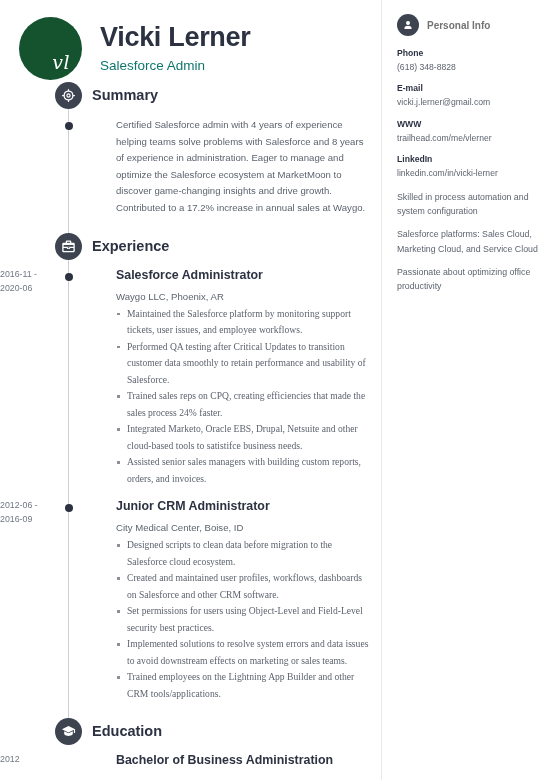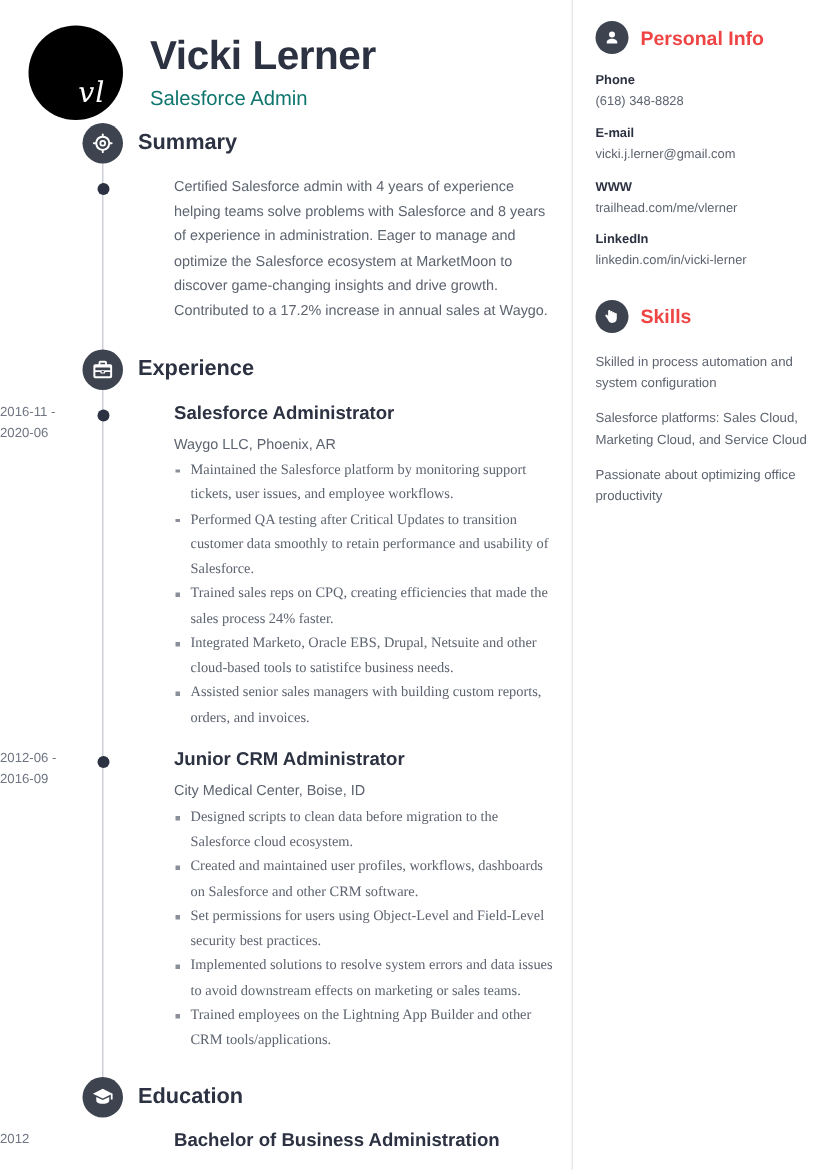--- a/index.html
+++ b/index.html
@@ -43,21 +43,21 @@
     display: flex;
     align-items: center;
     padding: 14px 0 0 19px;
     height: 82px;
   }
 
   .monogram {
     width: 63px;
     height: 63px;
     border-radius: 50%;
-    background: #000000;
+    background: #14532d;
     color: #ffffff;
     position: relative;
     flex: 0 0 auto;
   }
   .monogram span {
     position: absolute;
     right: 12px;
     bottom: 8px;
     font-family: "DejaVu Serif", serif;
     font-style: italic;
@@ -192,23 +192,23 @@
     border-radius: 50%;
     background: #3d4450;
     display: flex;
     align-items: center;
     justify-content: center;
     flex: 0 0 auto;
   }
   .side-head .sb-icon svg { width: 12px; height: 12px; fill: #ffffff; }
   .side-head .sb-title {
     margin-left: 8px;
-    font-size: 13px;
-    font-weight: bold;
-    color: #ef4444;
+    font-size: 10px;
+    font-weight: bold;
+    color: #737373;
   }
   .field { margin-bottom: 10px; }
   .field .label {
     font-size: 8.6px;
     font-weight: bold;
     color: #2c3242;
     margin-bottom: 3px;
   }
   .field .value {
     font-size: 8.6px;
@@ -333,28 +333,20 @@
     </div>
     <div class="field">
       <div class="label">WWW</div>
       <div class="value">trailhead.com/me/vlerner</div>
     </div>
     <div class="field">
       <div class="label">LinkedIn</div>
       <div class="value">linkedin.com/in/vicki-lerner</div>
     </div>
 
-    <div class="side-head skills-head">
-      <div class="sb-icon">
-        <svg viewBox="0 0 24 24">
-            <path d="M8.3 3.4a1.5 1.5 0 00-1.5 1.5v6.4l-1-1.3a1.5 1.5 0 00-2.4 1.8l3.1 4.3c.4 1.9 2.2 4.4 5.5 4.4 4 0 6.4-2.4 6.4-6.2V8.6a1.4 1.4 0 00-2.8 0V7.3a1.4 1.4 0 00-2.8 0V6.1a1.4 1.4 0 00-2.8 0v-1.2a1.5 1.5 0 00-1.7-1.5z"></path>
-          </svg>
-      </div>
-      <div class="sb-title">Skills</div>
-    </div>
 
     <div class="skill">Skilled in process automation and system configuration</div>
     <div class="skill">Salesforce platforms: Sales Cloud, Marketing Cloud, and Service Cloud</div>
     <div class="skill">Passionate about optimizing office productivity</div>
 
   </div>
 
 </div>
 
 </body></html>

